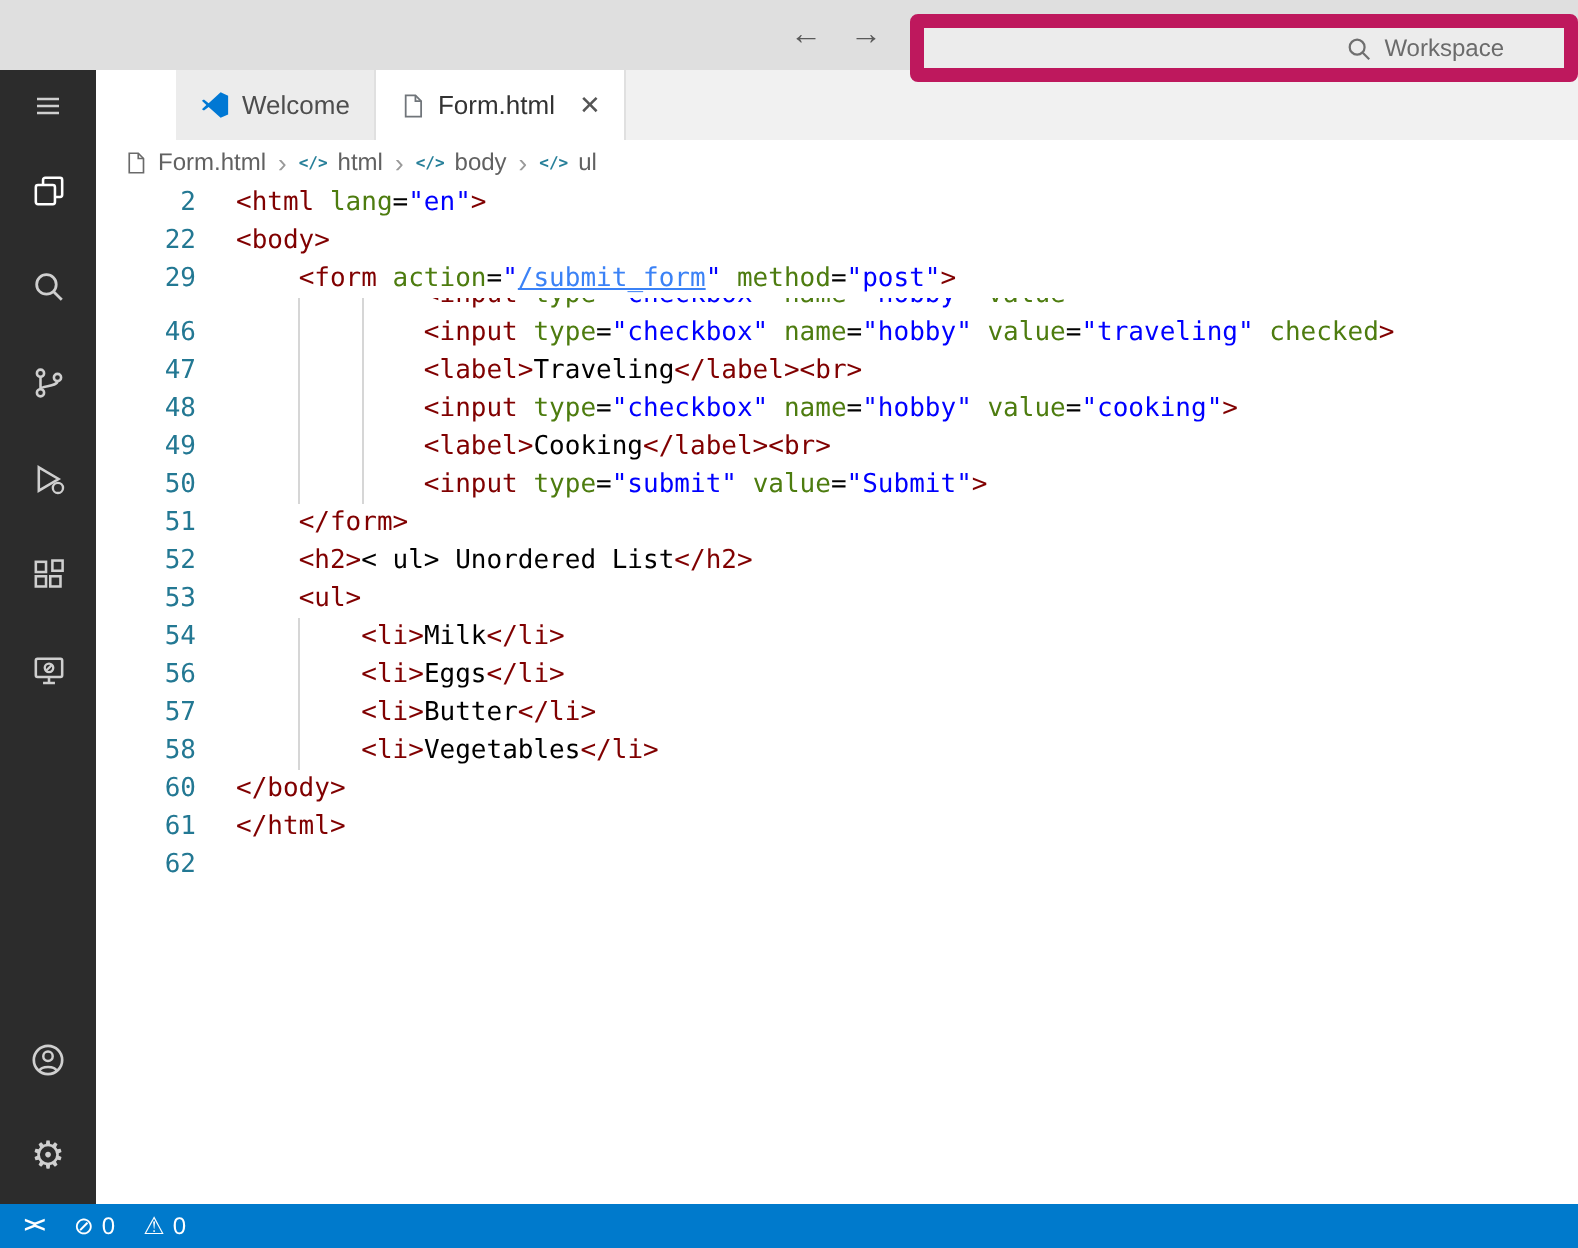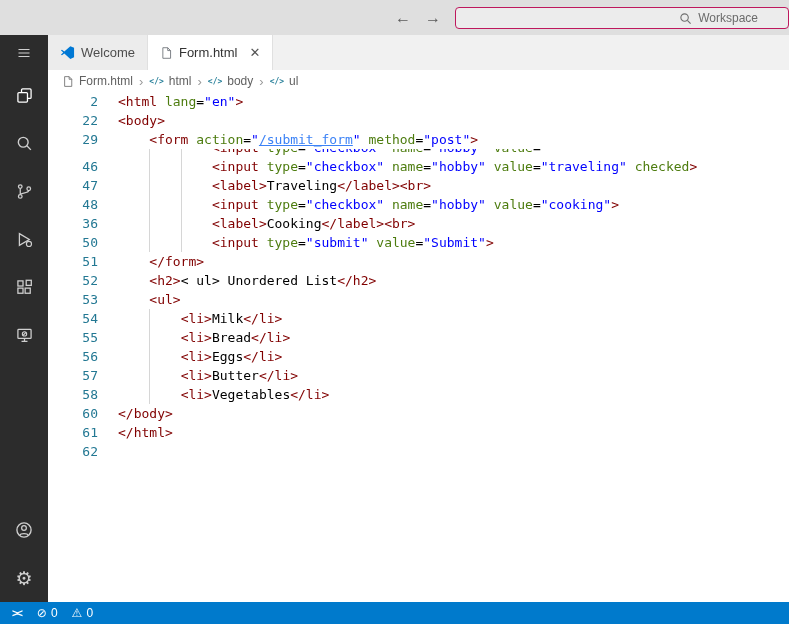--- a/index.html
+++ b/index.html
@@ -3,33 +3,33 @@
 <meta charset="utf-8">
 <style>
   html,body{margin:0;padding:0;background:#f0f0f0;}
   #app{width:789px;height:624px;position:relative;overflow:hidden;background:#fff;
        font-family:"Liberation Sans","DejaVu Sans",sans-serif;}
   
   .titlebar{height:35px;background:#dfdfdf;position:relative;}
   .nav{position:absolute;left:388px;top:0;height:35px;display:flex;align-items:center;}
   .navbtn{width:30px;text-align:center;font-size:16px;color:#5a5a5a;cursor:default;}
   .searchbox{position:absolute;left:455px;right:0;top:7px;height:20px;background:#ececec;
-             border:1px solid #be185d;border-radius:4px;display:flex;align-items:center;
+             border:7px solid #be185d;border-radius:4px;display:flex;align-items:center;
              justify-content:flex-end;padding-right:30px;gap:6px;color:#6b6b6b;font-size:12px;}
   
   .mainrow{display:flex;height:567px;}
   .activitybar{width:48px;background:#2c2c2c;display:flex;flex-direction:column;align-items:center;flex-shrink:0;}
   .abar-item{height:48px;width:48px;display:flex;align-items:center;justify-content:center;}
   .abar-item.menu{height:36px;}
   .abar-item svg{display:block;}
   .gear-glyph{font-size:19px;color:#cfcfcf;line-height:1;}
   .mt-auto{margin-top:auto;}
   .editorcol{flex:1;display:flex;flex-direction:column;background:#fff;min-width:0;}
   
-  .tabbar{height:35px;background:#f1f1f1;display:flex;flex-shrink:0;}
+  .tabbar{height:35px;background:#f1f1f1;display:flex;flex-shrink:0;margin-left:40px;}
   .tab{display:flex;align-items:center;padding:0 12px;gap:6px;font-size:13px;color:#4d4d4d;
        background:#ececec;border-right:1px solid #e0e0e0;}
   .tab.active{background:#fff;color:#333;}
   .tab .close{margin-left:6px;font-size:13px;color:#555;}
   
   .breadcrumb{height:22px;display:flex;align-items:center;padding-left:14px;gap:5px;
               font-size:12px;color:#616161;background:#fff;flex-shrink:0;}
   .crumb-sep{color:#9a9a9a;font-size:13px;margin:0 1px;}
   .tag-ico{color:#267f99;font-family:"DejaVu Sans Mono","Liberation Mono",monospace;
            font-size:8px;font-weight:bold;}
@@ -197,21 +197,21 @@
             </div>
             <div class="line">
               <span class="num">47</span>
               <span class="code"><i class="guide" style="left: calc(4ch + 20px);"></i><i class="guide" style="left: calc(8ch + 20px);"></i><span class="tk-plain">            </span><span class="tk-tag">&lt;label&gt;</span><span class="tk-plain">Traveling</span><span class="tk-tag">&lt;/label&gt;</span><span class="tk-tag">&lt;br&gt;</span></span>
             </div>
             <div class="line">
               <span class="num">48</span>
               <span class="code"><i class="guide" style="left: calc(4ch + 20px);"></i><i class="guide" style="left: calc(8ch + 20px);"></i><span class="tk-plain">            </span><span class="tk-tag">&lt;input</span><span class="tk-plain"> </span><span class="tk-attr">type</span><span class="tk-plain">=</span><span class="tk-str">"checkbox"</span><span class="tk-plain"> </span><span class="tk-attr">name</span><span class="tk-plain">=</span><span class="tk-str">"hobby"</span><span class="tk-plain"> </span><span class="tk-attr">value</span><span class="tk-plain">=</span><span class="tk-str">"cooking"</span><span class="tk-tag">&gt;</span></span>
             </div>
             <div class="line">
-              <span class="num">36</span>
+              <span class="num">49</span>
               <span class="code"><i class="guide" style="left: calc(4ch + 20px);"></i><i class="guide" style="left: calc(8ch + 20px);"></i><span class="tk-plain">            </span><span class="tk-tag">&lt;label&gt;</span><span class="tk-plain">Cooking</span><span class="tk-tag">&lt;/label&gt;</span><span class="tk-tag">&lt;br&gt;</span></span>
             </div>
             <div class="line">
               <span class="num">50</span>
               <span class="code"><i class="guide" style="left: calc(4ch + 20px);"></i><i class="guide" style="left: calc(8ch + 20px);"></i><span class="tk-plain">            </span><span class="tk-tag">&lt;input</span><span class="tk-plain"> </span><span class="tk-attr">type</span><span class="tk-plain">=</span><span class="tk-str">"submit"</span><span class="tk-plain"> </span><span class="tk-attr">value</span><span class="tk-plain">=</span><span class="tk-str">"Submit"</span><span class="tk-tag">&gt;</span></span>
             </div>
             <div class="line">
               <span class="num">51</span>
               <span class="code"><span class="tk-plain">    </span><span class="tk-tag">&lt;/form&gt;</span></span>
             </div>
@@ -219,24 +219,20 @@
               <span class="num">52</span>
               <span class="code"><span class="tk-plain">    </span><span class="tk-tag">&lt;h2&gt;</span><span class="tk-plain">&lt; ul&gt; Unordered List</span><span class="tk-tag">&lt;/h2&gt;</span></span>
             </div>
             <div class="line">
               <span class="num">53</span>
               <span class="code"><span class="tk-plain">    </span><span class="tk-tag">&lt;ul&gt;</span></span>
             </div>
             <div class="line">
               <span class="num">54</span>
               <span class="code"><i class="guide" style="left: calc(4ch + 20px);"></i><span class="tk-plain">        </span><span class="tk-tag">&lt;li&gt;</span><span class="tk-plain">Milk</span><span class="tk-tag">&lt;/li&gt;</span></span>
-            </div>
-            <div class="line">
-              <span class="num">55</span>
-              <span class="code"><i class="guide" style="left: calc(4ch + 20px);"></i><span class="tk-plain">        </span><span class="tk-tag">&lt;li&gt;</span><span class="tk-plain">Bread</span><span class="tk-tag">&lt;/li&gt;</span></span>
             </div>
             <div class="line">
               <span class="num">56</span>
               <span class="code"><i class="guide" style="left: calc(4ch + 20px);"></i><span class="tk-plain">        </span><span class="tk-tag">&lt;li&gt;</span><span class="tk-plain">Eggs</span><span class="tk-tag">&lt;/li&gt;</span></span>
             </div>
             <div class="line">
               <span class="num">57</span>
               <span class="code"><i class="guide" style="left: calc(4ch + 20px);"></i><span class="tk-plain">        </span><span class="tk-tag">&lt;li&gt;</span><span class="tk-plain">Butter</span><span class="tk-tag">&lt;/li&gt;</span></span>
             </div>
             <div class="line">

